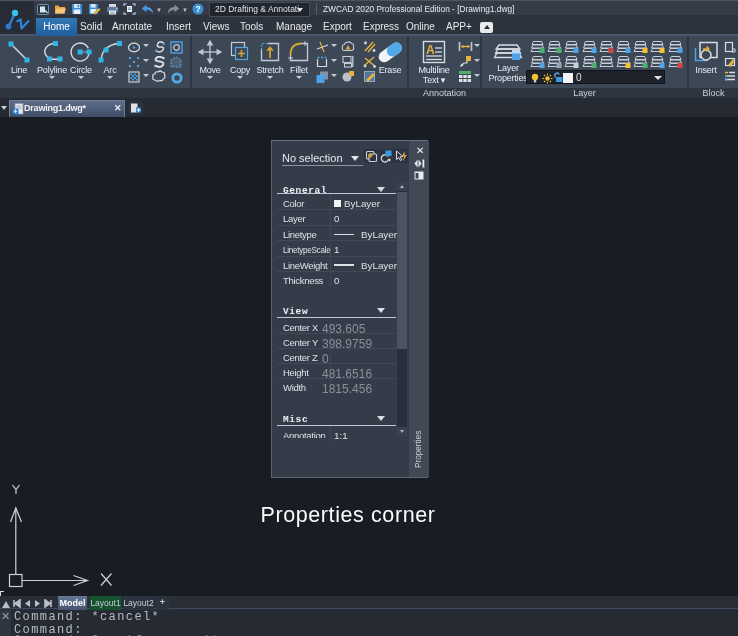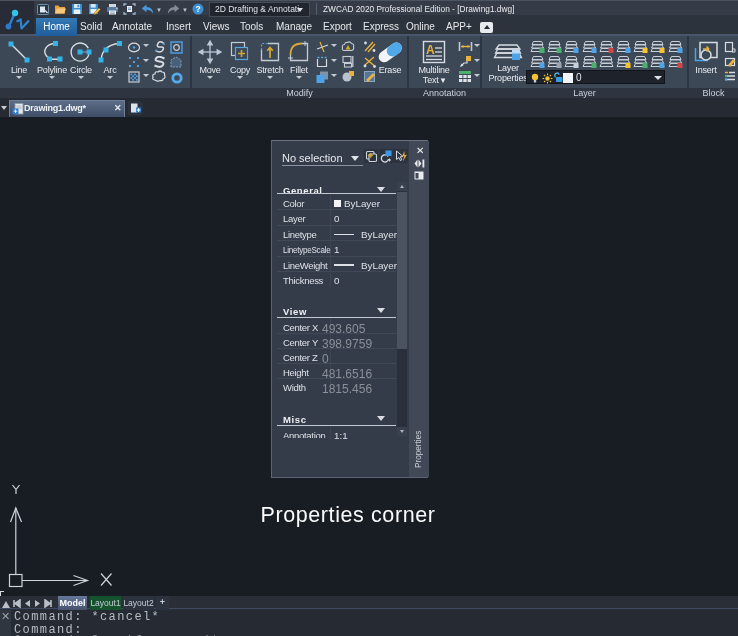--- a/index.html
+++ b/index.html
@@ -545,21 +545,20 @@
       <circle cx="2" cy="9.5" r="1.2" fill="#4da2e8" stroke="none"></circle>
     </svg>
 </div>
 
 <div class="abs" style="left:190px;top:36px;width:2px;height:62px;background:#2c3545"></div>
 <div class="abs" style="left:407px;top:36px;width:2px;height:62px;background:#2c3545"></div>
 <div class="abs" style="left:480px;top:36px;width:2px;height:62px;background:#2c3545"></div>
 <div class="abs" style="left:687px;top:36px;width:2px;height:62px;background:#2c3545"></div>
 
 <div class="abs" style="left:0;top:88px;width:738px;height:11px;background:#2e3440;color:#ccd3dc;font-size:9px">
-  <div class="abs" style="left:192px;top:0;width:215px;text-align:center;line-height:10px">Modify</div>
   <div class="abs" style="left:409px;top:0;width:71px;text-align:center;line-height:10px">Annotation</div>
   <div class="abs" style="left:482px;top:0;width:205px;text-align:center;line-height:10px">Layer</div>
   <div class="abs" style="left:689px;top:0;width:49px;text-align:center;line-height:10px">Block</div>
 </div>
 
 <div class="abs" style="left:0;top:98px;width:738px;height:19px;background:#262b33"></div>
 <div class="abs" style="left:1px;top:106px;width:0;height:0;border-left:3.5px solid transparent;border-right:3.5px solid transparent;border-top:4.5px solid #c8cdd4"></div>
 <div class="abs" style="left:9px;top:100px;width:116px;height:18px;background:linear-gradient(#5d6d88,#3c4a64);border:1px solid #6e7e9a;border-bottom:none"></div>
 <svg class="abs" style="left:12px;top:102px" width="12" height="13" viewBox="0 0 12 13">
   <rect x="3" y="1.5" width="8" height="10.5" fill="#e4e7eb" stroke="#8f98a5" stroke-width="0.8"></rect>
@@ -599,21 +598,21 @@
     <path d="M8 6.5 A3.6 3.6 0 1 0 8.5 9" fill="none" stroke="#d7dce2" stroke-width="1.3"></path>
     <rect x="5.5" y="0.5" width="6" height="5.5" fill="#3b9ae8"></rect>
     <path d="M9.5 8.5v3M8 10h3" stroke="#cdd3da" stroke-width="1"></path>
   </svg>
   <svg class="abs" style="left:122px;top:9px" width="14" height="13" viewBox="0 0 14 13">
     <path d="M2.5 1 L2.5 9.5 L4.8 7.5 L6.3 10.5 L7.8 9.8 L6.3 6.8 L9 6.5 Z" fill="none" stroke="#d7dce2" stroke-width="1"></path>
     <path d="M10.5 1 L8 6.5 L10.2 6 L8.8 11.5 L12.8 4.8 L10.5 5.3 Z" fill="#e8b33c"></path>
   </svg>
 
   <style>
-    .ph{position:absolute;left:11px;color:#eef1f4;font-size:9.5px;font-weight:bold;font-family:Liberation Sans, sans-serif;letter-spacing:0.6px}
+    .ph{position:absolute;left:11px;color:#eef1f4;font-size:9.5px;font-weight:bold;font-family:Liberation Mono, monospace;letter-spacing:0.6px}
     .hl{position:absolute;left:5px;width:119px;height:1px;background:#c2c8d2}
     .harr{position:absolute;left:105px;width:0;height:0;border-left:4.5px solid transparent;border-right:4.5px solid transparent;border-top:5px solid #d8dce2;font-size:0;margin-top:2px}
     .lbl{position:absolute;left:11px;color:#dde1e7;font-size:9.5px;letter-spacing:-0.3px;white-space:nowrap}
     .val{position:absolute;left:62px;color:#dde1e7;font-size:9.8px}
     .vgr{position:absolute;left:50px;color:#899098;font-size:12px}
     .rln{position:absolute;left:5px;width:119px;height:1px;background:#414957}
   </style>
   <div class="abs" style="left:58px;top:53px;width:1px;height:93px;background:#3e4553"></div>
   <div class="abs" style="left:58px;top:177px;width:1px;height:75px;background:#3e4553"></div>
   <div class="abs" style="left:58px;top:285px;width:1px;height:15px;background:#3e4553"></div>

